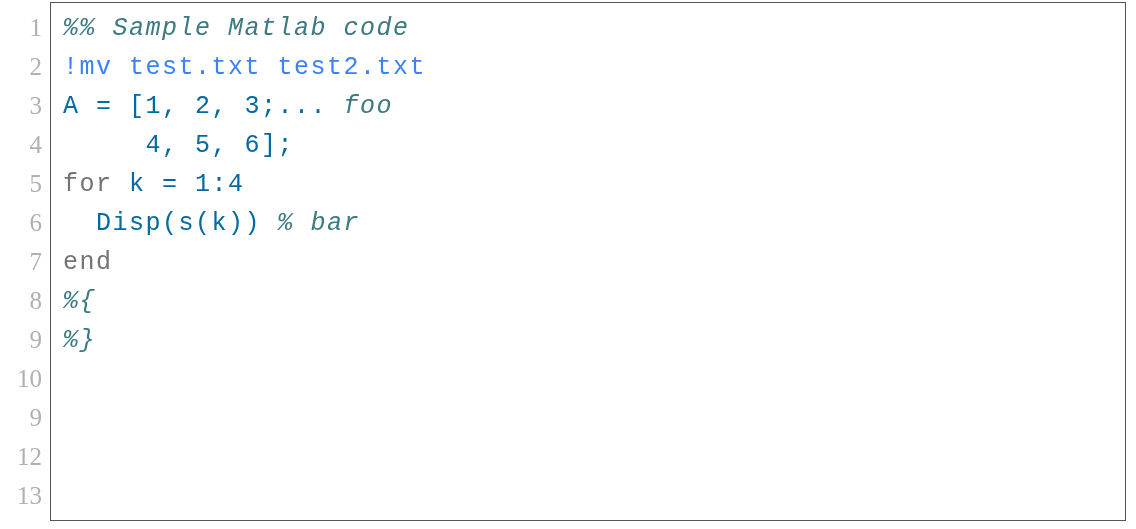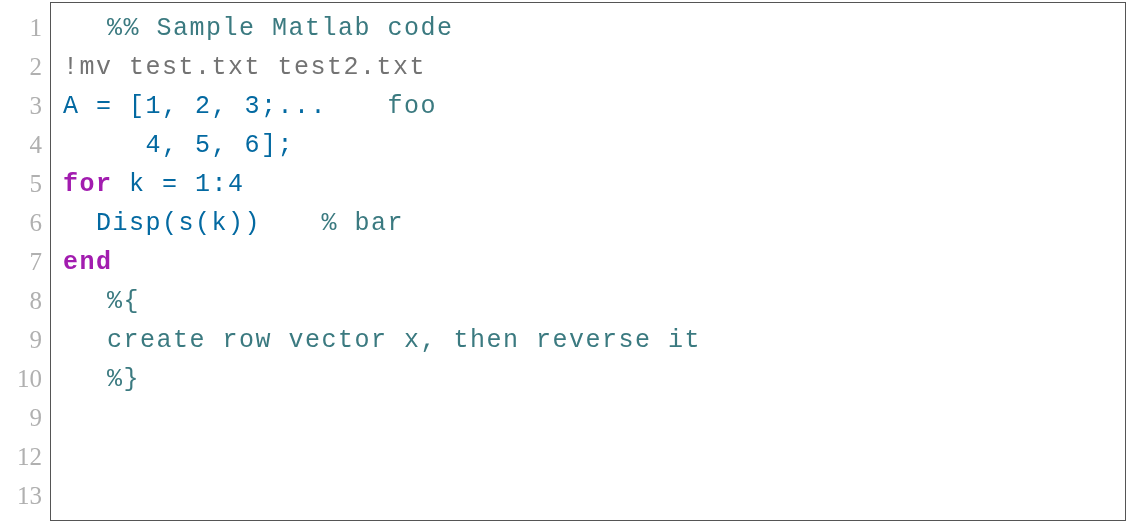--- a/index.html
+++ b/index.html
@@ -39,23 +39,23 @@
     }
     .line {
       font-family: 'Courier New', Courier, monospace;
       font-size: 25px;
       height: 39px;
       line-height: 39px;
       white-space: pre;
       letter-spacing: 1.5px;
       color: #000;
     }
-    .tok-comment { color: #3b7a80; margin-left: 44px; }
-    .tok-keyword { font-weight: bold; color: #a21caf; }
-    .tok-syscmd  { color: #737373; }
+    .tok-comment { font-style: italic; color: #3b7a80; }
+    .tok-keyword { font-weight: normal; color: #737373; }
+    .tok-syscmd  { color: #3b82f6; }
     .tok-string  { color: #a02020; }
     .tok-default { color: #0369a1; }
   </style>
 </head>
 <body>
 
 <div class="code-container">
   <div class="gutter">
     <span class="ln">1</span>
     <span class="ln">2</span>
@@ -73,16 +73,15 @@
   </div>
   <div class="code-box">
     <div class="line"><span class="tok-comment">%% Sample Matlab code</span></div>
     <div class="line"><span class="tok-syscmd">!mv test.txt test2.txt</span></div>
     <div class="line"><span class="tok-default">A = [1, 2, 3;... </span><span class="tok-comment">foo</span></div>
     <div class="line"><span class="tok-default">     4, 5, 6];</span></div>
     <div class="line"><span class="tok-keyword">for</span><span class="tok-default"> k = 1:4</span></div>
     <div class="line"><span class="tok-default">  Disp(s(k)) </span><span class="tok-comment">% bar</span></div>
     <div class="line"><span class="tok-keyword">end</span></div>
     <div class="line"><span class="tok-comment">%{</span></div>
-    <div class="line"><span class="tok-comment">create row vector x, then reverse it</span></div>
     <div class="line"><span class="tok-comment">%}</span></div>
   </div>
 </div>
 
 </body></html>

